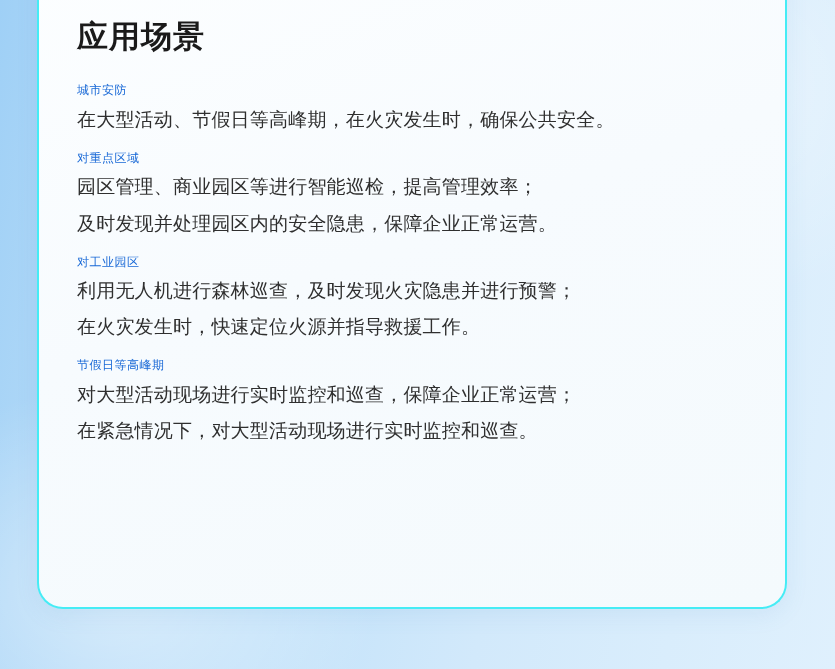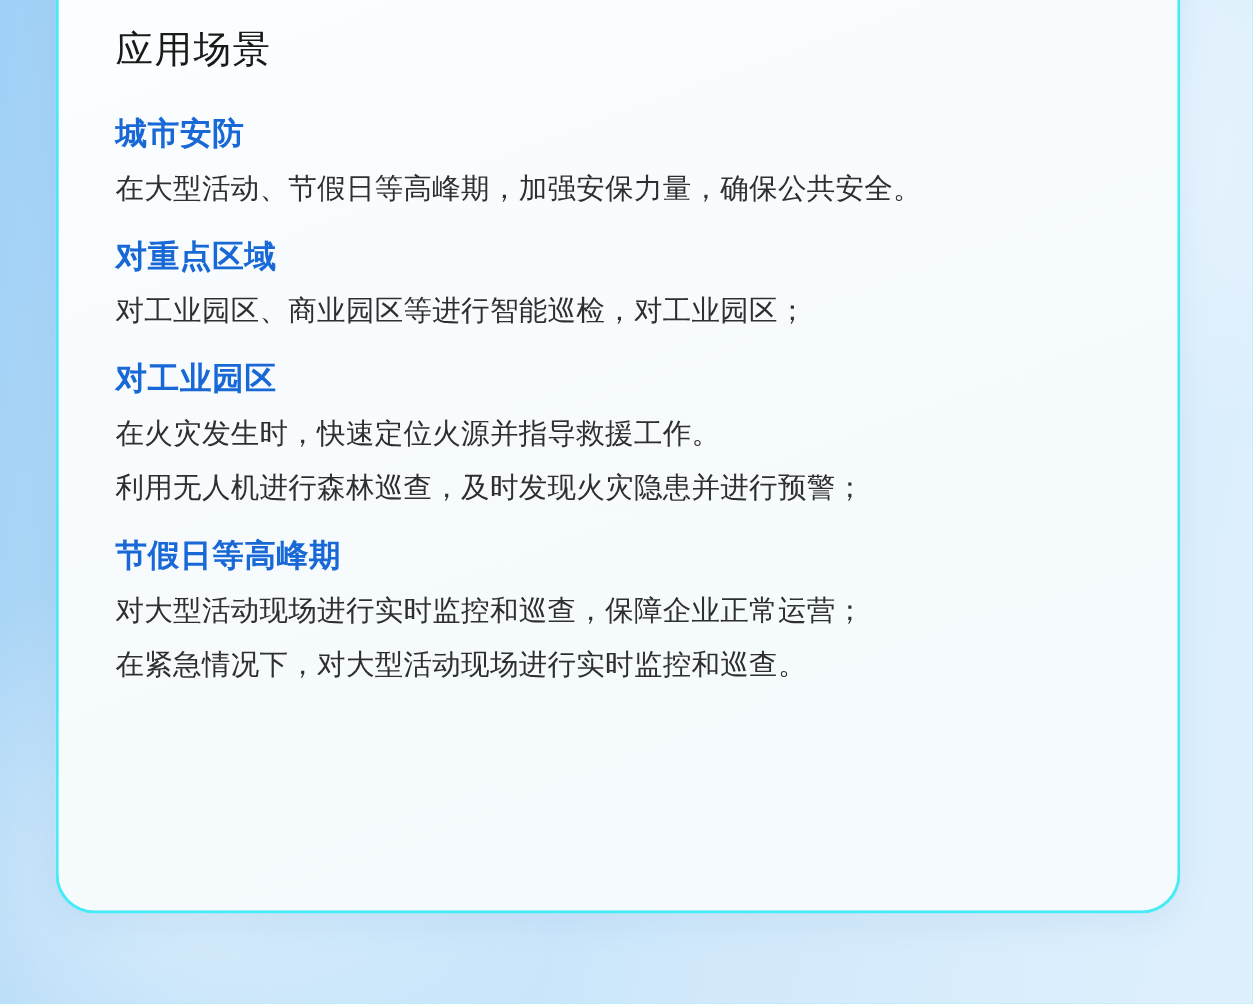--- a/index.html
+++ b/index.html
@@ -55,35 +55,35 @@
     border-top: none;
     border-radius: 0 0 26px 26px;
     box-shadow: 0 6px 22px rgba(90,150,200,0.10);
   }
 
   .card-inner {
     padding: 58px 42px 0 38px;
   }
 
   .page-title {
-    font-size: 25px;
-    font-weight: normal;
+    font-size: 31px;
+    font-weight: bold;
     color: #1a1a1a;
     letter-spacing: 1px;
     margin: 0 0 26px 0;
     line-height: 1.2;
   }
 
   .section {
     margin-bottom: 11px;
   }
 
   .section-title {
-    font-size: 21px;
-    font-weight: bold;
+    font-size: 12px;
+    font-weight: normal;
     color: #1868d6;
     line-height: 1.55;
     letter-spacing: 0.5px;
     margin: 0 0 2px 0;
   }
 
   .section-line {
     font-size: 19px;
     color: #2f2f2f;
     line-height: 1.90;
@@ -97,32 +97,33 @@
 <div class="bg-bloom-a"></div>
 <div class="bg-bloom-b"></div>
 
 <div class="card">
   <div class="card-inner">
 
     <h1 class="page-title">应用场景</h1>
 
     <div class="section">
       <div class="section-title">城市安防</div>
-      <div class="section-line">在大型活动、节假日等高峰期，加强安保力量，确保公共安全。</div>
+      <div class="section-line">在大型活动、节假日等高峰期，在火灾发生时，确保公共安全。</div>
     </div>
 
     <div class="section">
       <div class="section-title">对重点区域</div>
-      <div class="section-line">对工业园区、商业园区等进行智能巡检，对工业园区；</div>
+      <div class="section-line">园区管理、商业园区等进行智能巡检，提高管理效率；</div>
+      <div class="section-line">及时发现并处理园区内的安全隐患，保障企业正常运营。</div>
     </div>
 
     <div class="section">
       <div class="section-title">对工业园区</div>
+      <div class="section-line">利用无人机进行森林巡查，及时发现火灾隐患并进行预警；</div>
       <div class="section-line">在火灾发生时，快速定位火源并指导救援工作。</div>
-      <div class="section-line">利用无人机进行森林巡查，及时发现火灾隐患并进行预警；</div>
     </div>
 
     <div class="section">
       <div class="section-title">节假日等高峰期</div>
       <div class="section-line">对大型活动现场进行实时监控和巡查，保障企业正常运营；</div>
       <div class="section-line">在紧急情况下，对大型活动现场进行实时监控和巡查。</div>
     </div>
 
   </div>
 </div>

